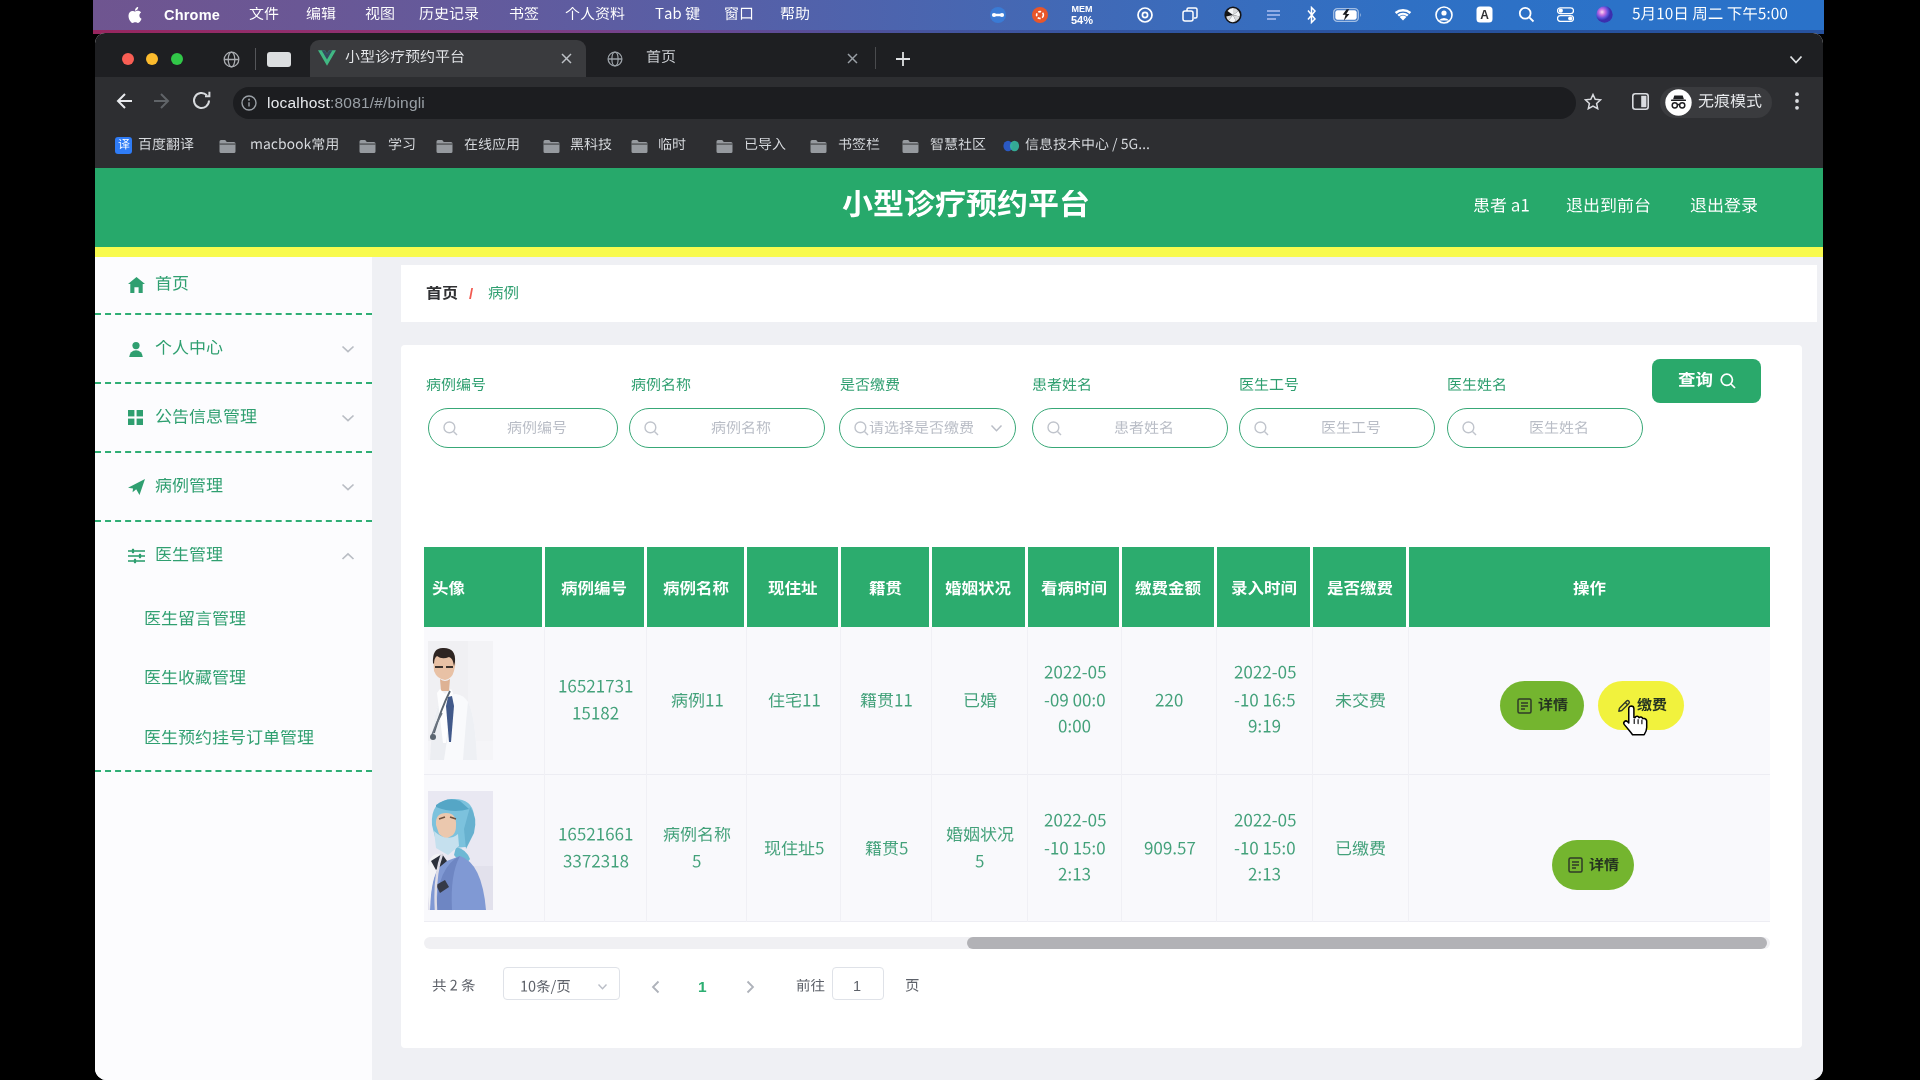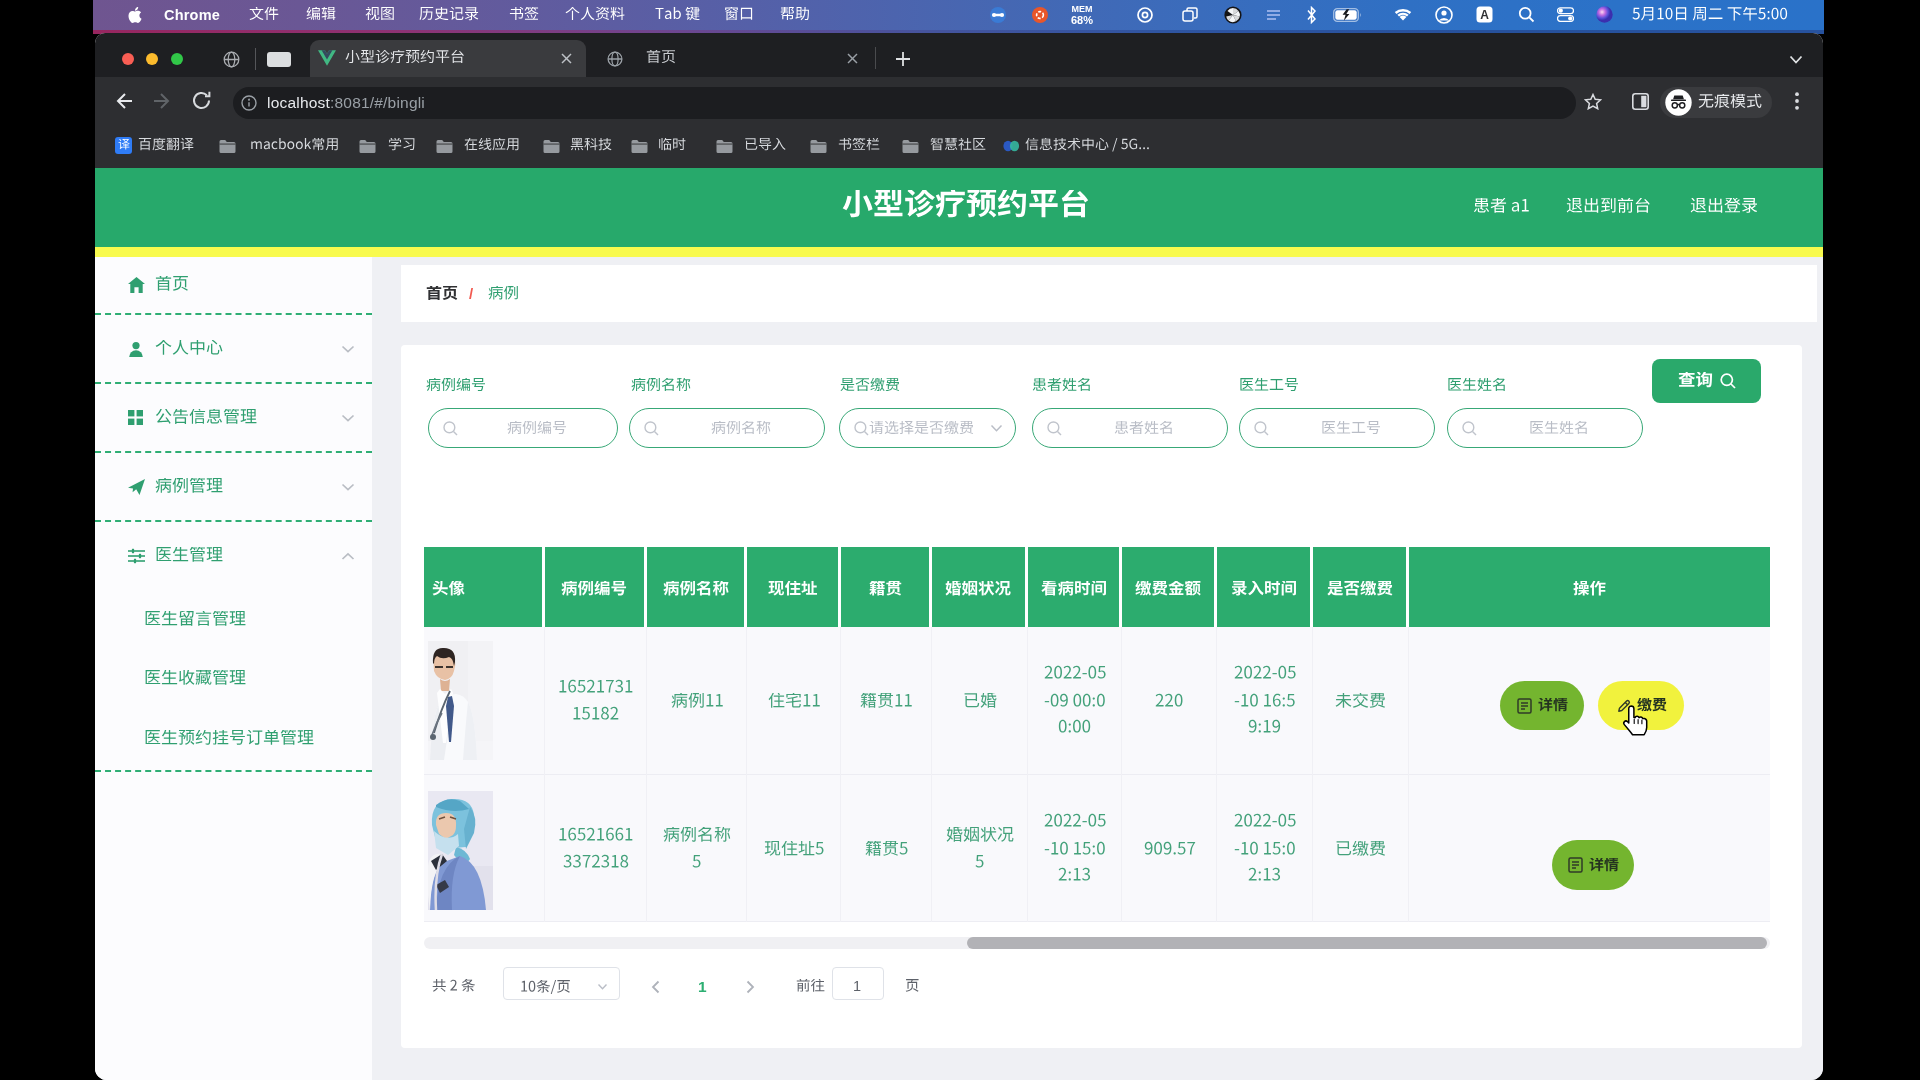--- a/index.html
+++ b/index.html
@@ -76,21 +76,21 @@
     <svg class="ab" style="left:897px;top:7px" width="16" height="16">
       <circle cx="8" cy="8" r="8" fill="#3a7bd5"></circle>
       <rect x="3" y="6.7" width="10" height="2.6" rx="1.3" fill="#fff"></rect>
       <circle cx="4" cy="8" r="2.1" fill="#fff"></circle>
       <circle cx="12" cy="8" r="2.1" fill="#fff"></circle>
     </svg>
     <svg class="ab" style="left:939px;top:7px" width="16" height="16">
       <circle cx="8" cy="8" r="8" fill="#e8562a"></circle>
       <circle cx="8" cy="8" r="3.4" fill="none" stroke="#fff" stroke-width="1.6" stroke-dasharray="3 1.6"></circle>
     </svg>
-    <div class="ab" style="left:978px;top:4px;color:#fff;font-size:9px;font-weight:700;line-height:11px;text-align:center">MEM<br><span style="font-size:11px">68%</span></div>
+    <div class="ab" style="left:978px;top:4px;color:#fff;font-size:9px;font-weight:700;line-height:11px;text-align:center">MEM<br><span style="font-size:11px">54%</span></div>
     <svg class="ab" style="left:1044px;top:7px" width="16" height="16">
       <circle cx="8" cy="8" r="7" fill="none" stroke="#fff" stroke-width="1.7"></circle>
       <circle cx="8" cy="8" r="2.6" fill="none" stroke="#fff" stroke-width="1.7"></circle>
     </svg>
     <svg class="ab" style="left:1089px;top:7px" width="17" height="16">
       <rect x="1" y="4" width="10" height="10" rx="2" fill="none" stroke="#fff" stroke-width="1.5"></rect>
       <path d="M5 4 v-1.5 a1.5 1.5 0 0 1 1.5-1.5 h7 a1.5 1.5 0 0 1 1.5 1.5 v7 a1.5 1.5 0 0 1-1.5 1.5 H12" fill="none" stroke="#fff" stroke-width="1.5"></path>
     </svg>
     <svg class="ab" style="left:1131px;top:6px" width="18" height="18">
       <circle cx="9" cy="9" r="8.6" fill="#141416"></circle>

